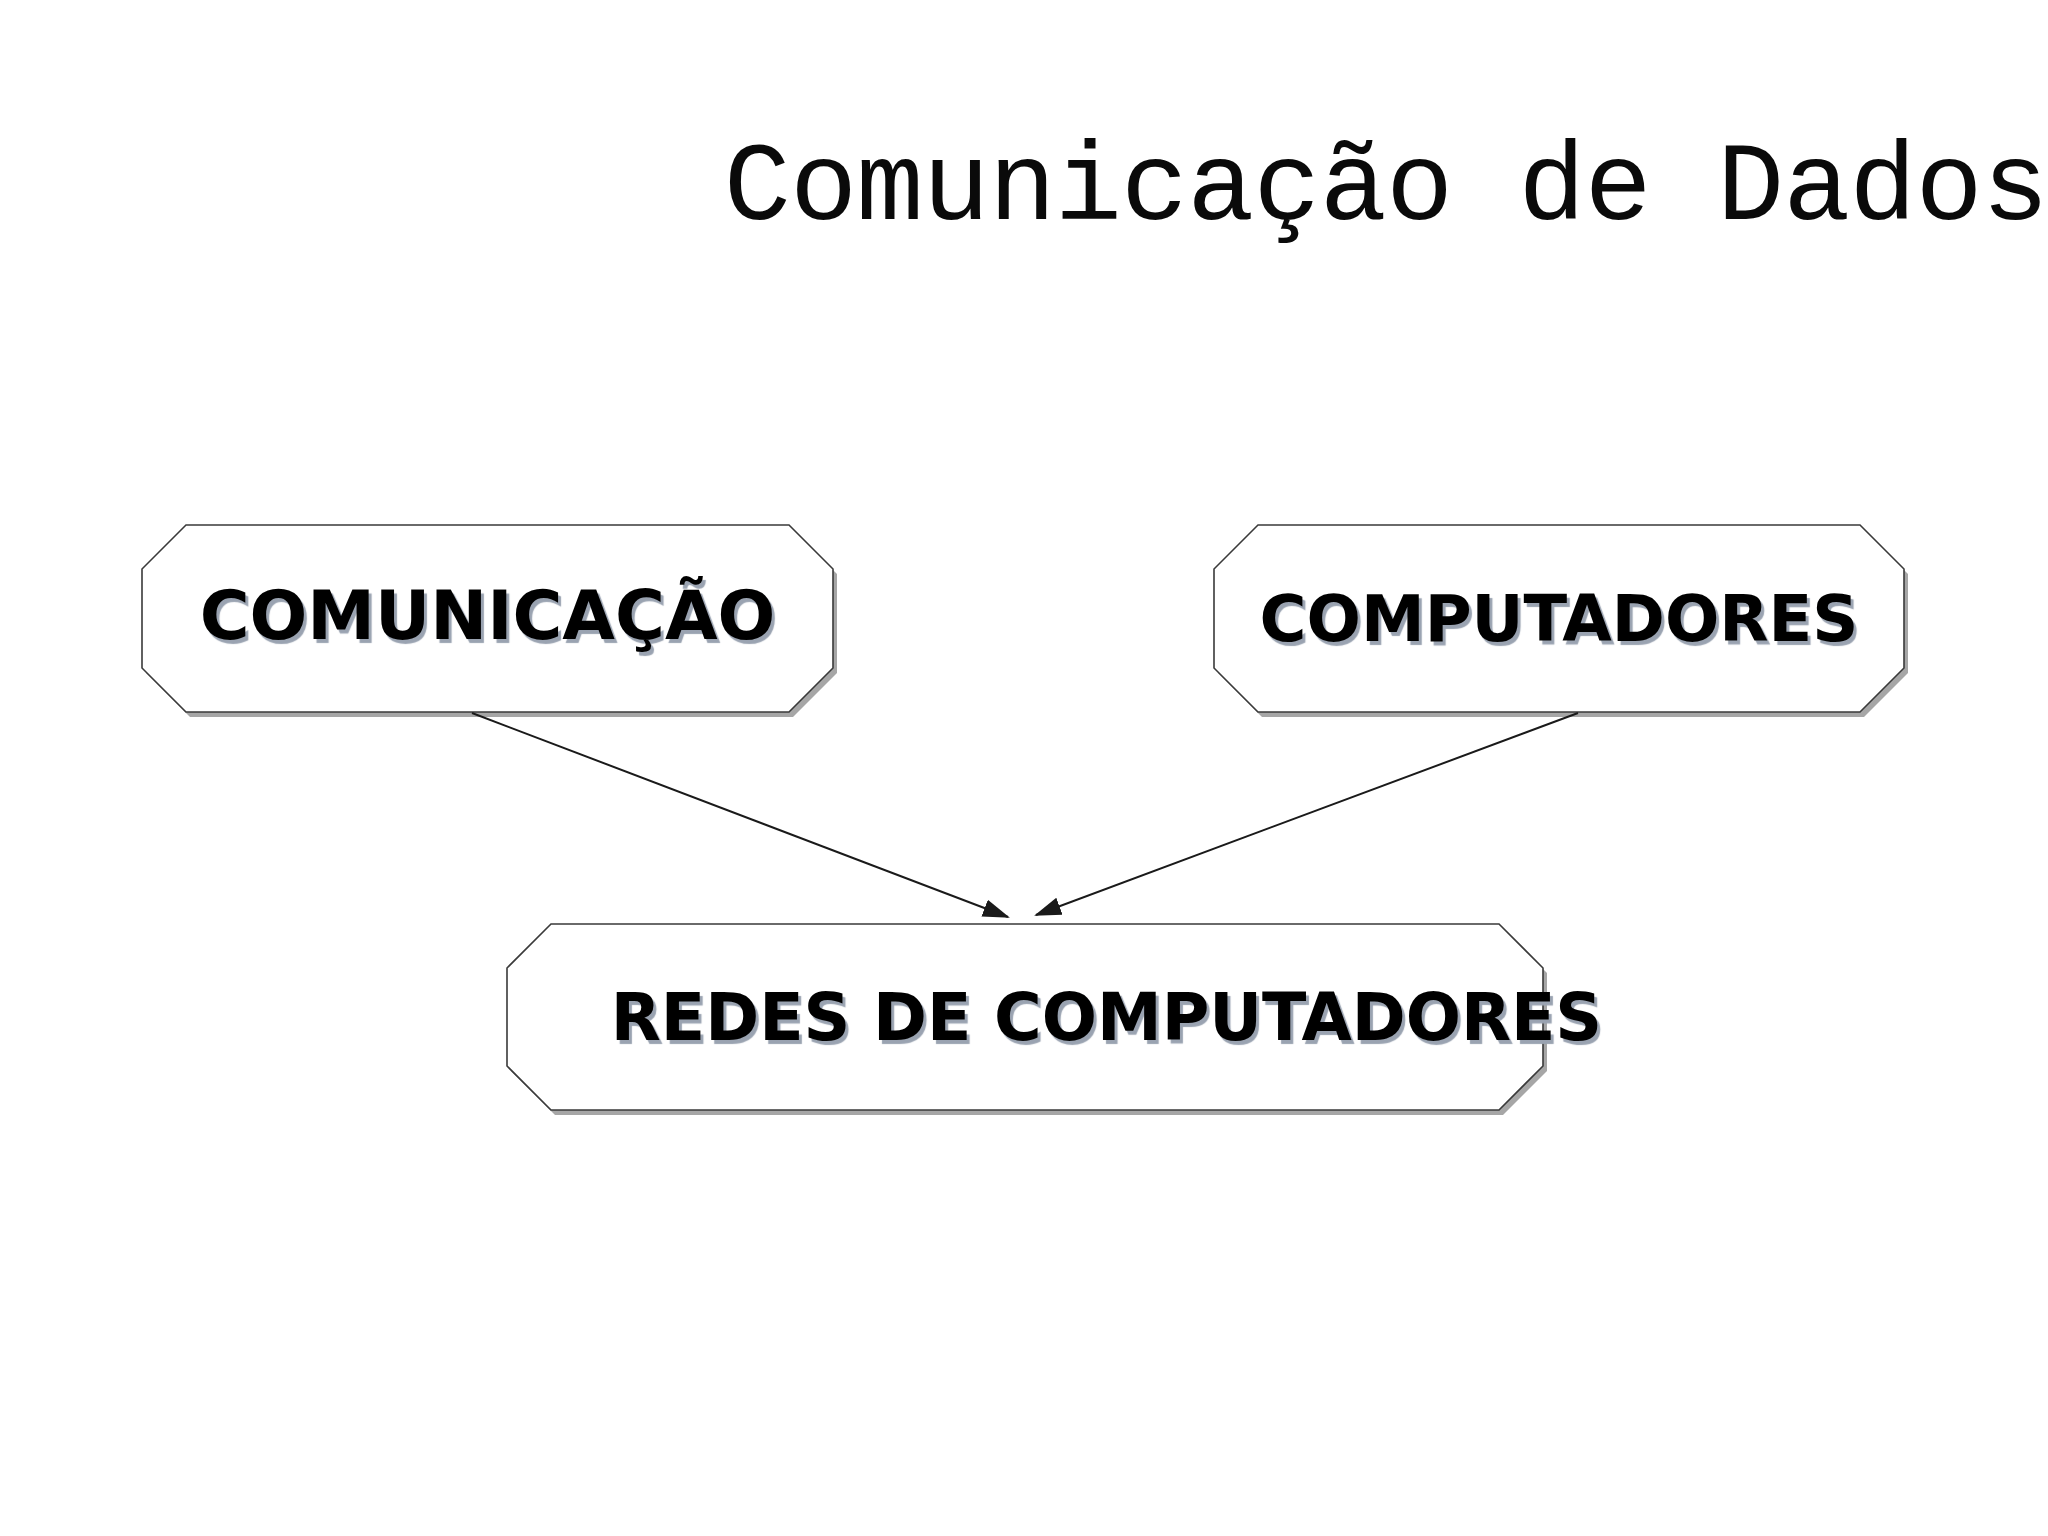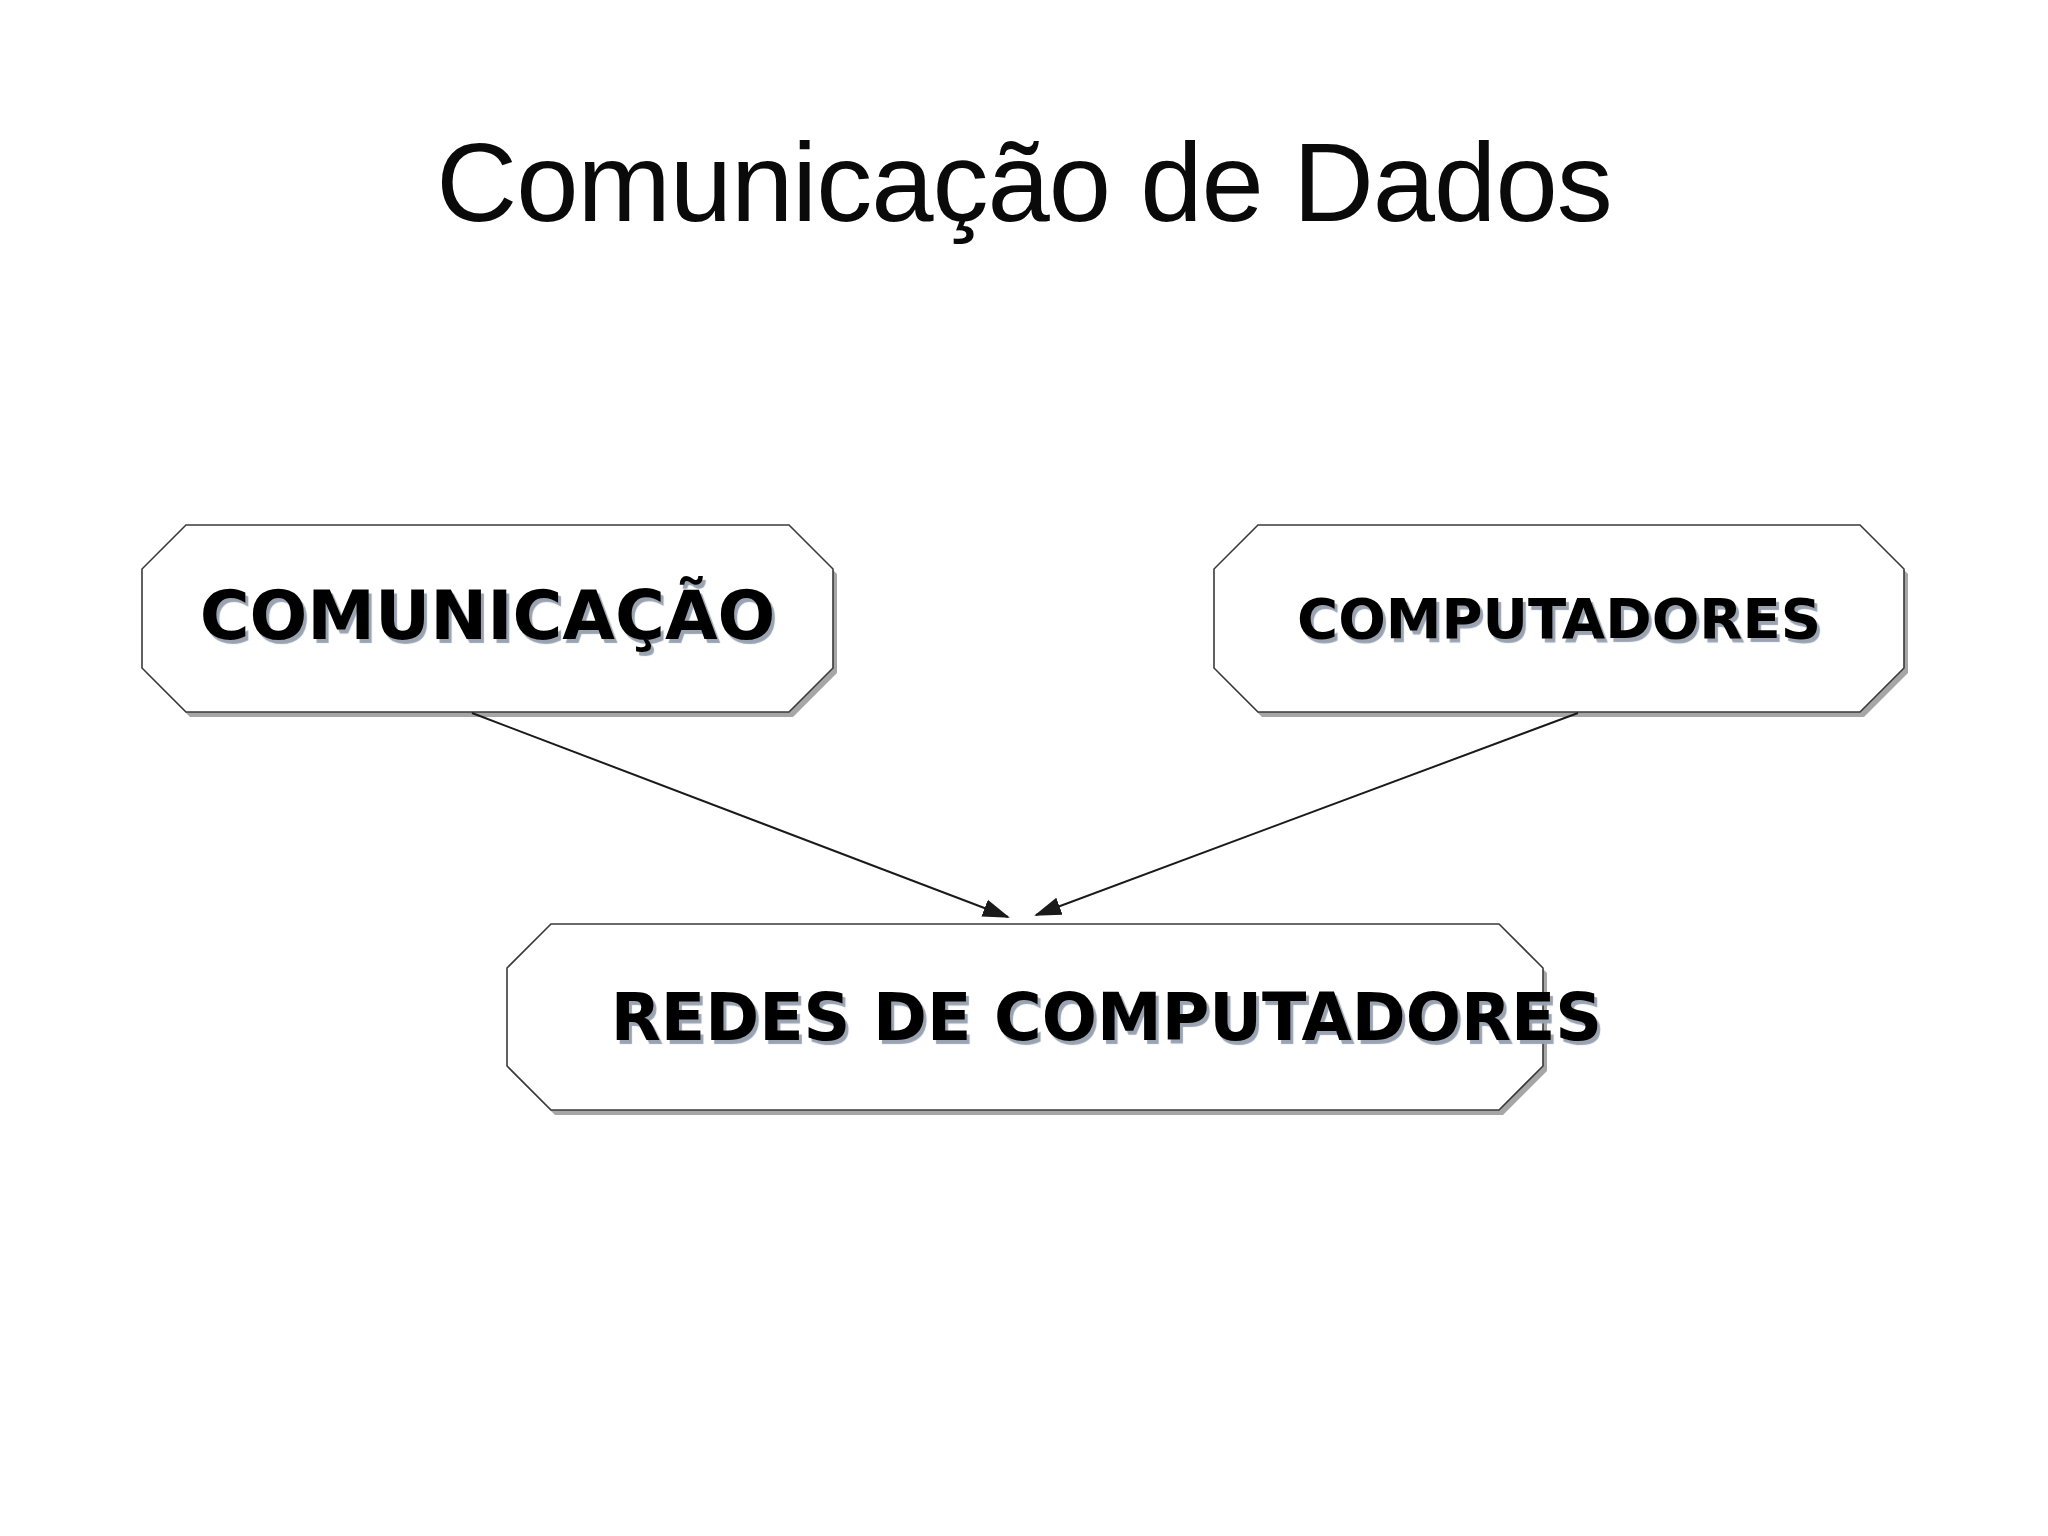--- a/index.html
+++ b/index.html
@@ -12,23 +12,23 @@
     width: 2048px;
     height: 1536px;
     background: #ffffff;
     overflow: hidden;
     font-family: "Liberation Sans", sans-serif;
   }
   .slide-title {
     position: absolute;
     left: 0;
     right: 0;
-    top: 110px;
-    text-align: center;
-    font-family: Liberation Sans, sans-serif;
+    top: 117px;
+    text-align: right;
+    font-family: Liberation Mono, monospace;
     font-size: 112px;
     line-height: 1.3;
     font-weight: 400;
     color: #0a0a0a;
     letter-spacing: -1px;
     white-space: nowrap;
   }
   .diagram-svg {
     position: absolute;
     left: 0;
@@ -47,21 +47,21 @@
     text-shadow: 3px 4px 1px #9aa3b1;
     white-space: nowrap;
     letter-spacing: 0px;
   }
   .node-label.comunicacao {
     left: 142px; top: 525px; width: 691px; height: 181px;
     font-size: 68px;
   }
   .node-label.computadores {
     left: 1214px; top: 525px; width: 690px; height: 187px;
-    font-size: 56px;
+    font-size: 64px;
   }
   .node-label.redes {
     left: 507px; top: 924px; width: 1199px; height: 186px;
     font-size: 65px;
   }
 </style>
 </head>
 <body>
 
 <div class="slide">

